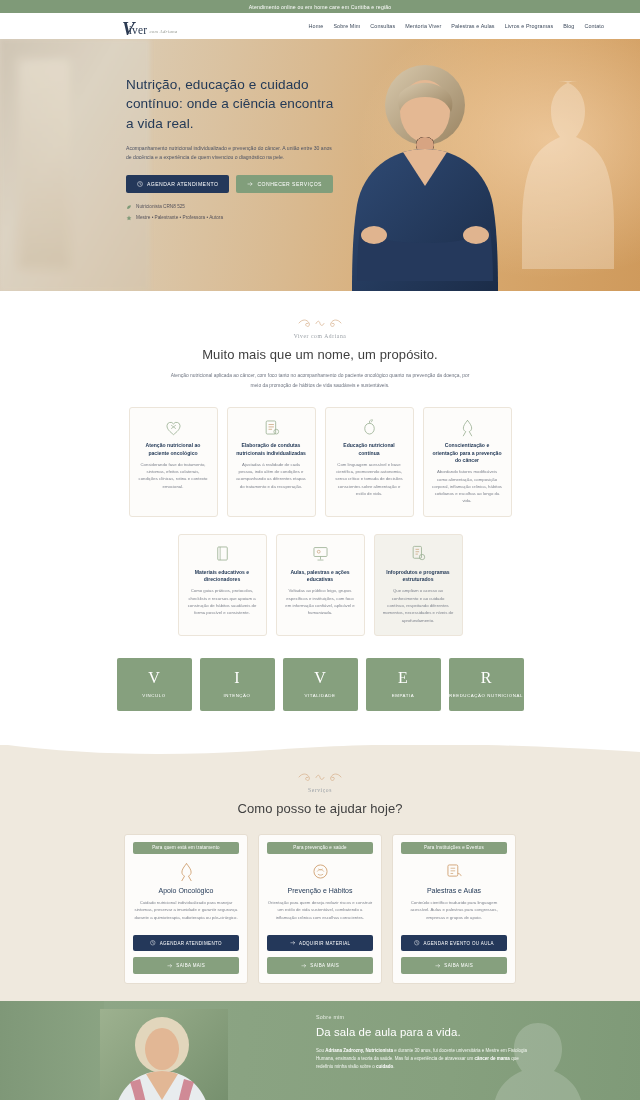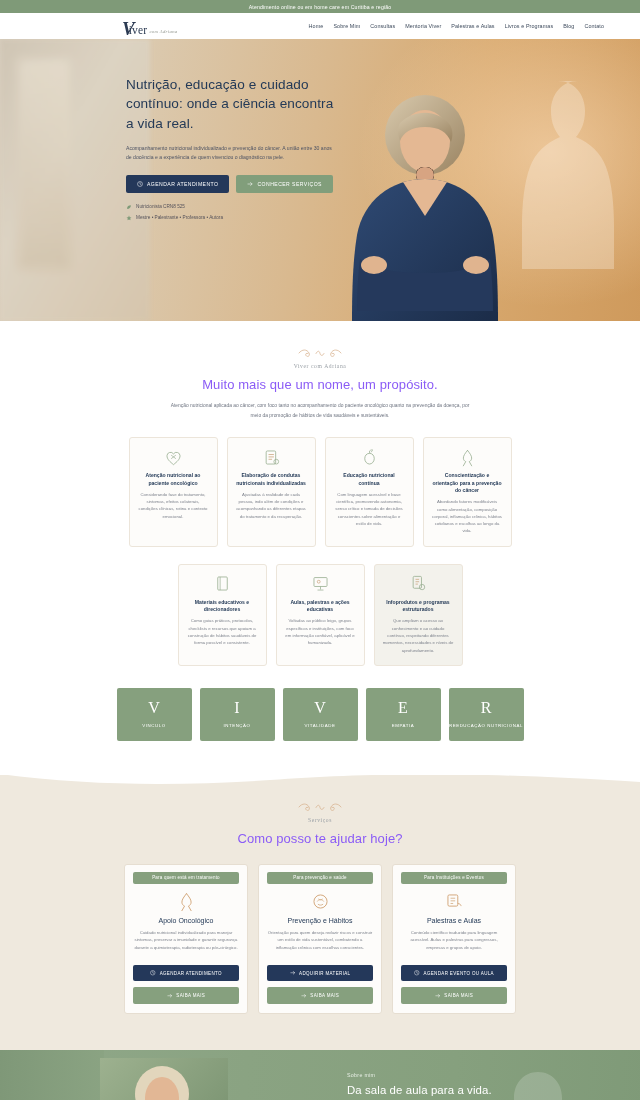--- a/index.html
+++ b/index.html
@@ -38,21 +38,21 @@
     font-style: italic; margin-left: 2px; position: relative; top: -1px; letter-spacing: .4px;
   }
   .nav-links { margin-left: auto; display: flex; gap: 10px; align-items: center; padding-right: 6px; }
   .nav-links a {
     font-size: 5.4px; color: #3d4a5c; text-decoration: none; white-space: nowrap;
     letter-spacing: .1px;
   }
 
   
   .hero {
-    height: 282px; position: relative; overflow: hidden;
+    height: 252px; position: relative; overflow: hidden;
     background: linear-gradient(100deg,#d9cfc0 0%,#dbc9ae 22%,#d9b98f 48%,#d8a96f 72%,#cf9a5c 100%);
   }
   .hero-blur-left {
     position: absolute; left: 0; top: 0; width: 150px; height: 100%;
     background: linear-gradient(120deg,#cfc5b4 0%,#ddd4c4 40%,#d6c6ad 100%);
     filter: blur(2px); opacity: .92;
   }
   .hero-blur-left:after{
     content:""; position:absolute; left:18px; top:20px; width:52px; height:210px;
     background:linear-gradient(180deg,#efe7d8,#cdbda4); filter:blur(5px); opacity:.55;
@@ -89,21 +89,21 @@
   .badge-ico { width: 6px; height: 6px; display: inline-block; color: #7f9a78; }
 
   
   .sec-white { background: #ffffff; padding: 26px 0 0; }
   .orn { display: block; margin: 0 auto 5px; }
   .eyebrow {
     text-align: center; font-size: 5.6px; color: #9aa0a6; letter-spacing: .6px;
     font-family: "Liberation Serif", serif;
   }
   .sec-title {
-    text-align: center; font-size: 13px; color: #8b5cf6; font-weight: 400;
+    text-align: center; font-size: 13px; color: #404040; font-weight: 400;
     margin-top: 8px; letter-spacing: .1px;
   }
   .sec-lead {
     text-align: center; font-size: 4.9px; line-height: 1.95; color: #6e7480;
     max-width: 300px; margin: 9px auto 0;
   }
 
   
   .cards-row { display: flex; justify-content: center; gap: 9px; margin-top: 17px; }
   .card {
@@ -121,21 +121,21 @@
   .acro { display: flex; justify-content: center; gap: 8px; margin-top: 22px; padding-bottom: 34px; }
   .acro-box {
     width: 75px; height: 53px; background: #86a07e; border-radius: 2px;
     display: flex; flex-direction: column; align-items: center; justify-content: center;
     color: #ffffff;
   }
   .acro-letter { font-family: "Liberation Serif", serif; font-size: 16px; line-height: 1; }
   .acro-word { font-size: 4.4px; letter-spacing: .55px; margin-top: 7px; text-align: center; line-height: 1.4; }
 
   
-  .sec-beige { background: #efe9de; padding: 26px 0 36px; position: relative; }
+  .sec-beige { background: #efe9de; padding: 26px 0 17px; position: relative; }
   .wave-top {
     position: absolute; top: -1px; left: 0; width: 100%; height: 14px; display: block;
   }
   .svc-row { display: flex; justify-content: center; gap: 10px; margin-top: 18px; }
   .svc {
     width: 124px; background: #fdfcfa; border: 1px solid #e6ded1; border-radius: 3px;
     padding: 7px 8px 9px; text-align: center;
   }
   .svc-tag {
     background: #86a07e; color: #ffffff; font-size: 4.5px; letter-spacing: .2px;
@@ -153,21 +153,21 @@
   .svc-btn.green { background: #86a07e; }
 
   
   .about {
     height: 143px; position: relative; overflow: hidden;
     background: linear-gradient(95deg,#90a889 0%,#8aa382 38%,#86a07e 70%,#7f9a78 100%);
     color: #ffffff;
   }
   .about-photo { position: absolute; left: 100px; bottom: 0; width: 128px; height: 135px; }
   .about-ghost { position: absolute; right: 48px; top: 14px; width: 108px; height: 128px; opacity: .18; }
-  .about-text { position: absolute; left: 316px; top: 22px; width: 216px; margin-left: 31px; }
+  .about-text { position: absolute; left: 316px; top: 13px; width: 216px; }
   .about-eyebrow { font-size: 5.3px; color: #e7eee4; letter-spacing: .3px; }
   .about h2 { font-size: 11.4px; font-weight: 400; margin-top: 6px; letter-spacing: .1px; }
   .about p { font-size: 4.5px; line-height: 1.78; color: #f2f6f0; margin-top: 9px; }
   .about p b { font-weight: 700; color: #ffffff; }
   .leftveil { position:absolute; left:0; top:0; width:104px; height:100%;
     background:linear-gradient(90deg,#7d9676,#8aa382); opacity:.9; }
 </style>
 </head>
 <body>
 

